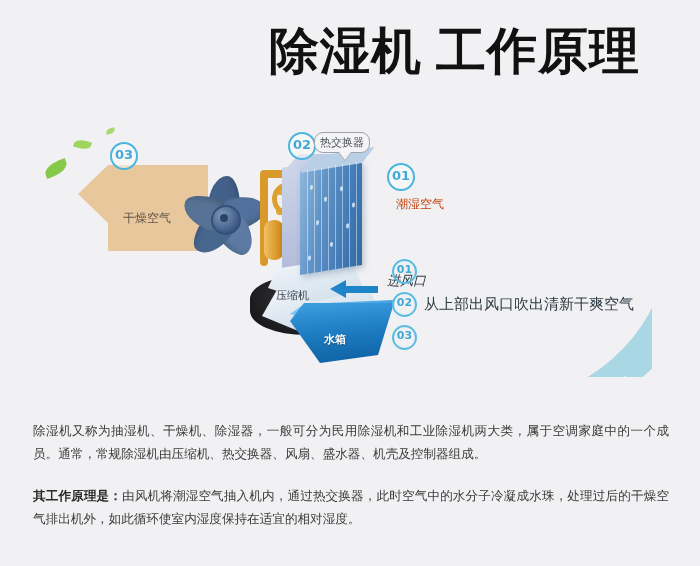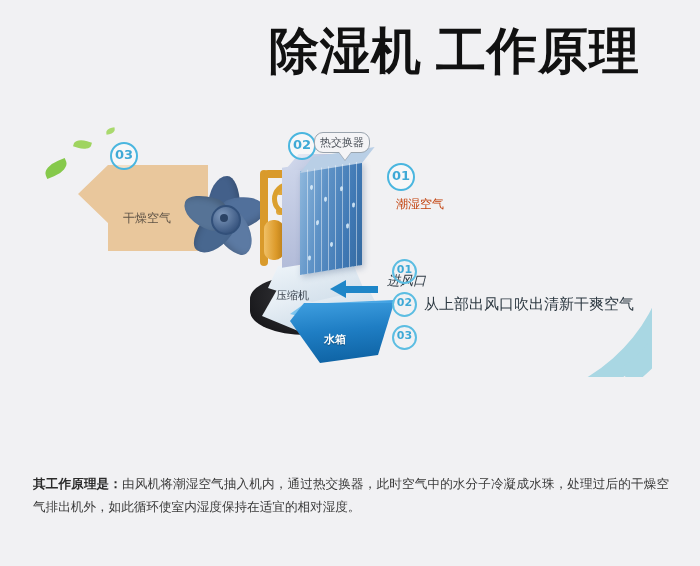--- a/index.html
+++ b/index.html
@@ -255,21 +255,21 @@
   .wm span{display:block;}
 
   
   .para{
     position:absolute;left:33px;width:636px;
     font-size:12.6px;line-height:23px;color:#3a3a3a;
     font-family:"DejaVu Sans","Liberation Sans",sans-serif;
     text-align:justify;
   }
   .para.p1{top:419px;}
-  .para.p2{top:472px;}
+  .para.p2{top:484px;}
   .para b{font-weight:bold;color:#2b2b2b;}
 </style>
 </head>
 <body>
 
 <div class="page">
 
   <div class="title-wrap">
     <div class="title"><span class="t1">除湿机</span><span>工作原理</span></div>
   </div>
@@ -362,15 +362,16 @@
     <div class="step">
       <div class="sb">02</div>
       <div class="stx">从上部出风口吹出清新干爽空气</div>
     </div>
     <div class="step">
       <div class="sb">03</div>
     </div>
   </div>
 
 
+  <div class="para p1">除湿机又称为抽湿机、干燥机、除湿器，一般可分为民用除湿机和工业除湿机两大类，属于空调家庭中的一个成员。通常，常规除湿机由压缩机、热交换器、风扇、盛水器、机壳及控制器组成。</div>
   <div class="para p2"><b>其工作原理是：</b><span>由风机将潮湿空气抽入机内，通过热交换器，此时空气中的水分子冷凝成水珠，处理过后的干燥空气排出机外，如此循环使室内湿度保持在适宜的相对湿度。</span></div>
 
 </div>
 
 </body></html>

